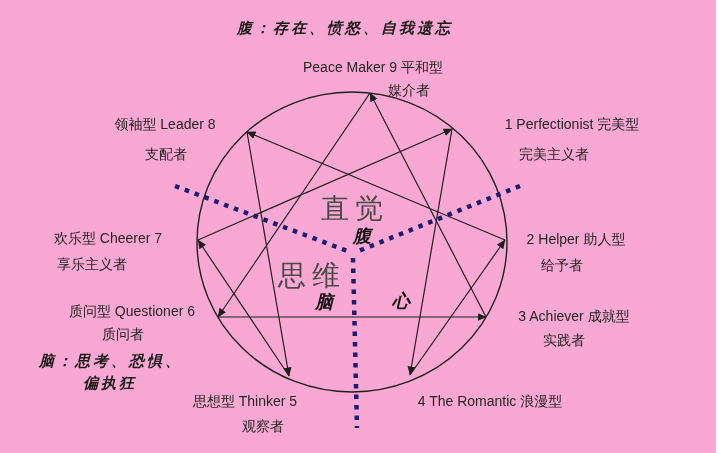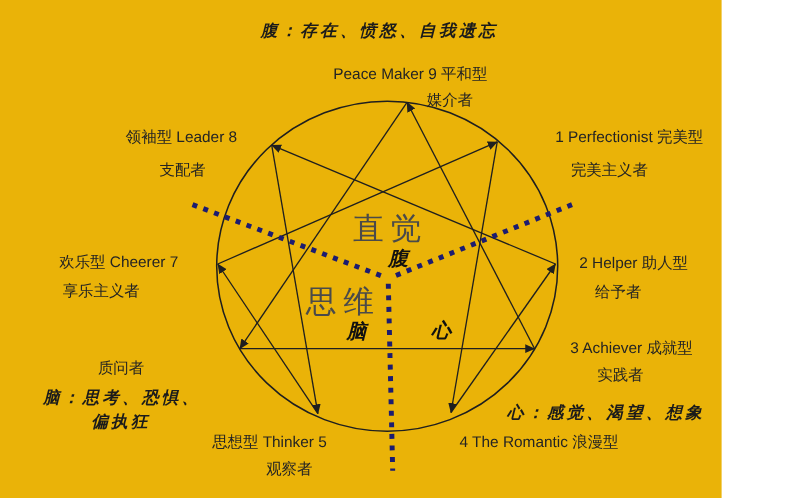--- a/index.html
+++ b/index.html
@@ -1,17 +1,17 @@
 <!DOCTYPE html>
 <html><head>
 <meta charset="utf-8">
 <style>
   html,body{margin:0;padding:0;background:#ffffff;}
   #stage{
-    position:relative;width:656px;height:453px;background:#eab308;overflow:hidden;
+    position:relative;width:716px;height:453px;background:#f9a8d4;overflow:hidden;
     font-family:"Liberation Sans","DejaVu Sans",sans-serif;color:#242424;
   }
   #fig{position:absolute;left:0;top:0;}
   .lbl{position:absolute;white-space:nowrap;font-size:14px;line-height:1.1;color:#242424;}
   .cx{transform:translateX(-50%);}
   .callig{
     font-family:"DejaVu Serif","Liberation Serif",serif;
     font-weight:bold;font-style:italic;font-size:15px;letter-spacing:3px;color:#1b1b1b;
   }
   .center-main{
@@ -49,38 +49,38 @@
     <line x1="198" y1="240" x2="452" y2="129" stroke="#1f1f1f" stroke-width="1.2" marker-end="url(#arr)"></line>
 
     <line x1="175" y1="186" x2="350" y2="252" stroke="#1c1c70" stroke-width="4.5" stroke-dasharray="4.5 6"></line>
     <line x1="520" y1="186" x2="356" y2="252" stroke="#1c1c70" stroke-width="4.5" stroke-dasharray="4.5 6"></line>
     <line x1="353" y1="258" x2="357" y2="428" stroke="#1c1c70" stroke-width="4.5" stroke-dasharray="4.5 6"></line>
   </svg>
 
   <div class="lbl cx callig" style="left:345px;top:20px;">腹：存在、愤怒、自我遗忘</div>
   <div class="lbl cx callig" style="left:111px;top:353px;">脑：思考、恐惧、</div>
   <div class="lbl cx callig" style="left:110px;top:375px;">偏执狂</div>
-  <div class="lbl cx callig" style="left:551px;top:367px;">心：感觉、渴望、想象</div>
 
   <div class="lbl cx" style="left:373px;top:60px;">Peace Maker 9 平和型</div>
   <div class="lbl cx" style="left:409px;top:83px;">媒介者</div>
 
   <div class="lbl cx" style="left:165px;top:117px;">领袖型 Leader 8</div>
   <div class="lbl cx" style="left:166px;top:147px;">支配者</div>
 
   <div class="lbl cx" style="left:572px;top:117px;">1 Perfectionist 完美型</div>
   <div class="lbl cx" style="left:554px;top:147px;">完美主义者</div>
 
   <div class="lbl cx" style="left:108px;top:231px;">欢乐型 Cheerer 7</div>
   <div class="lbl cx" style="left:92px;top:257px;">享乐主义者</div>
 
   <div class="lbl cx" style="left:576px;top:232px;">2 Helper 助人型</div>
   <div class="lbl cx" style="left:562px;top:258px;">给予者</div>
 
-  <div class="lbl cx" style="left:110px;top:327px;">质问者</div>
+  <div class="lbl cx" style="left:132px;top:304px;">质问型 Questioner 6</div>
+  <div class="lbl cx" style="left:123px;top:327px;">质问者</div>
 
   <div class="lbl cx" style="left:574px;top:309px;">3 Achiever 成就型</div>
   <div class="lbl cx" style="left:564px;top:333px;">实践者</div>
 
   <div class="lbl cx" style="left:245px;top:394px;">思想型 Thinker 5</div>
   <div class="lbl cx" style="left:263px;top:419px;">观察者</div>
 
   <div class="lbl cx" style="left:490px;top:394px;">4 The Romantic 浪漫型</div>
 
   <div class="lbl cx center-main" style="left:355px;top:196px;">直觉</div>

